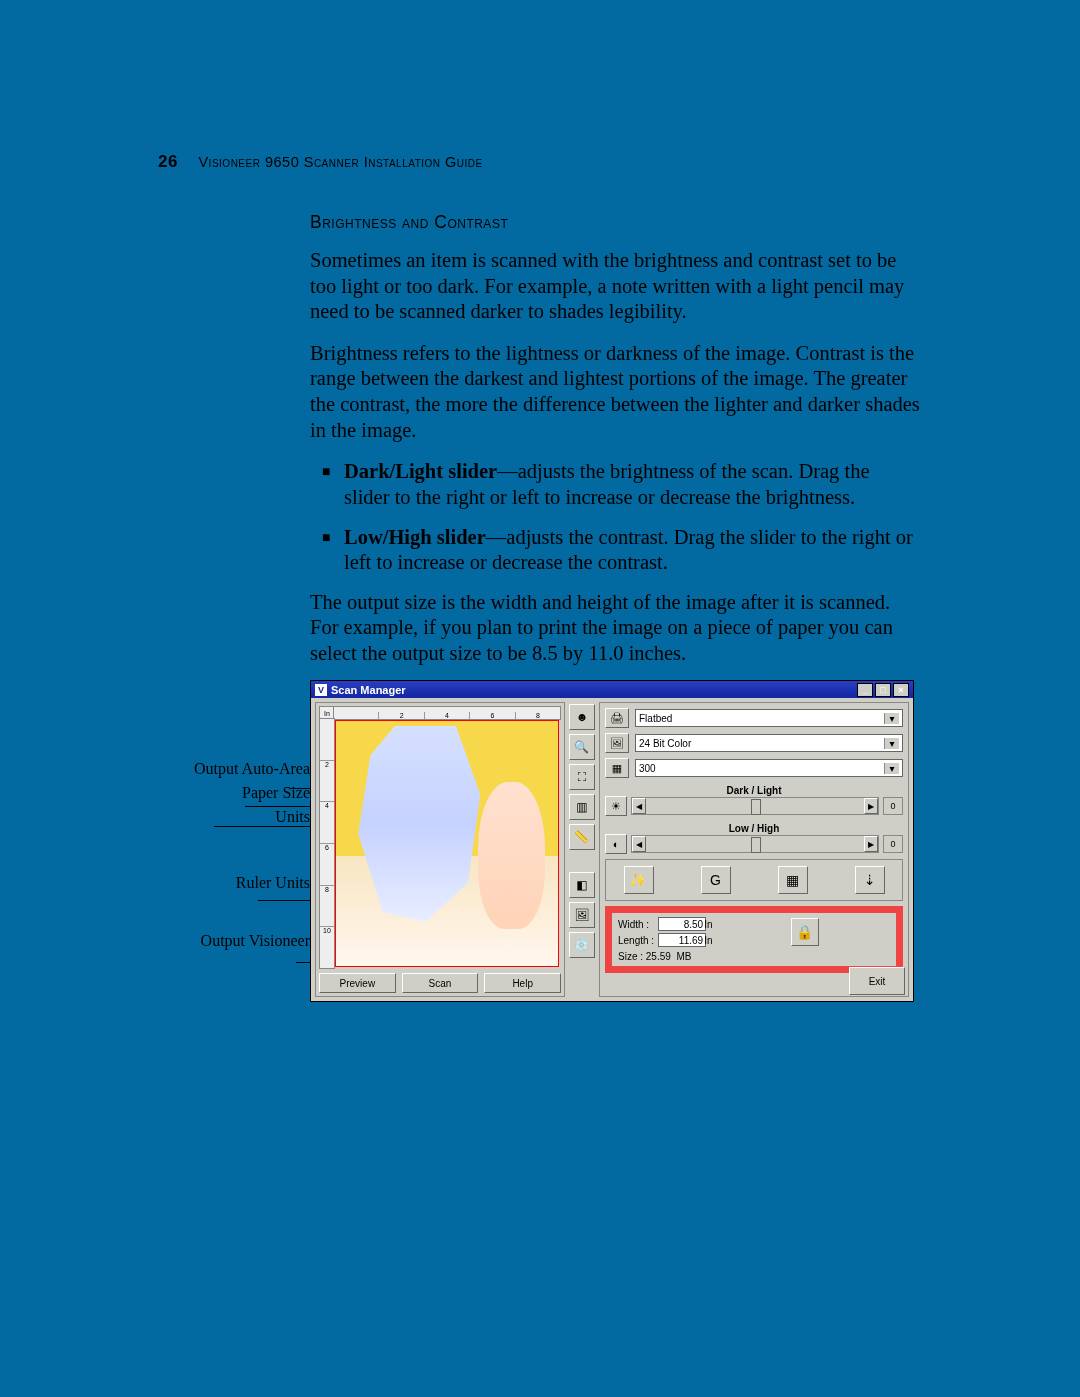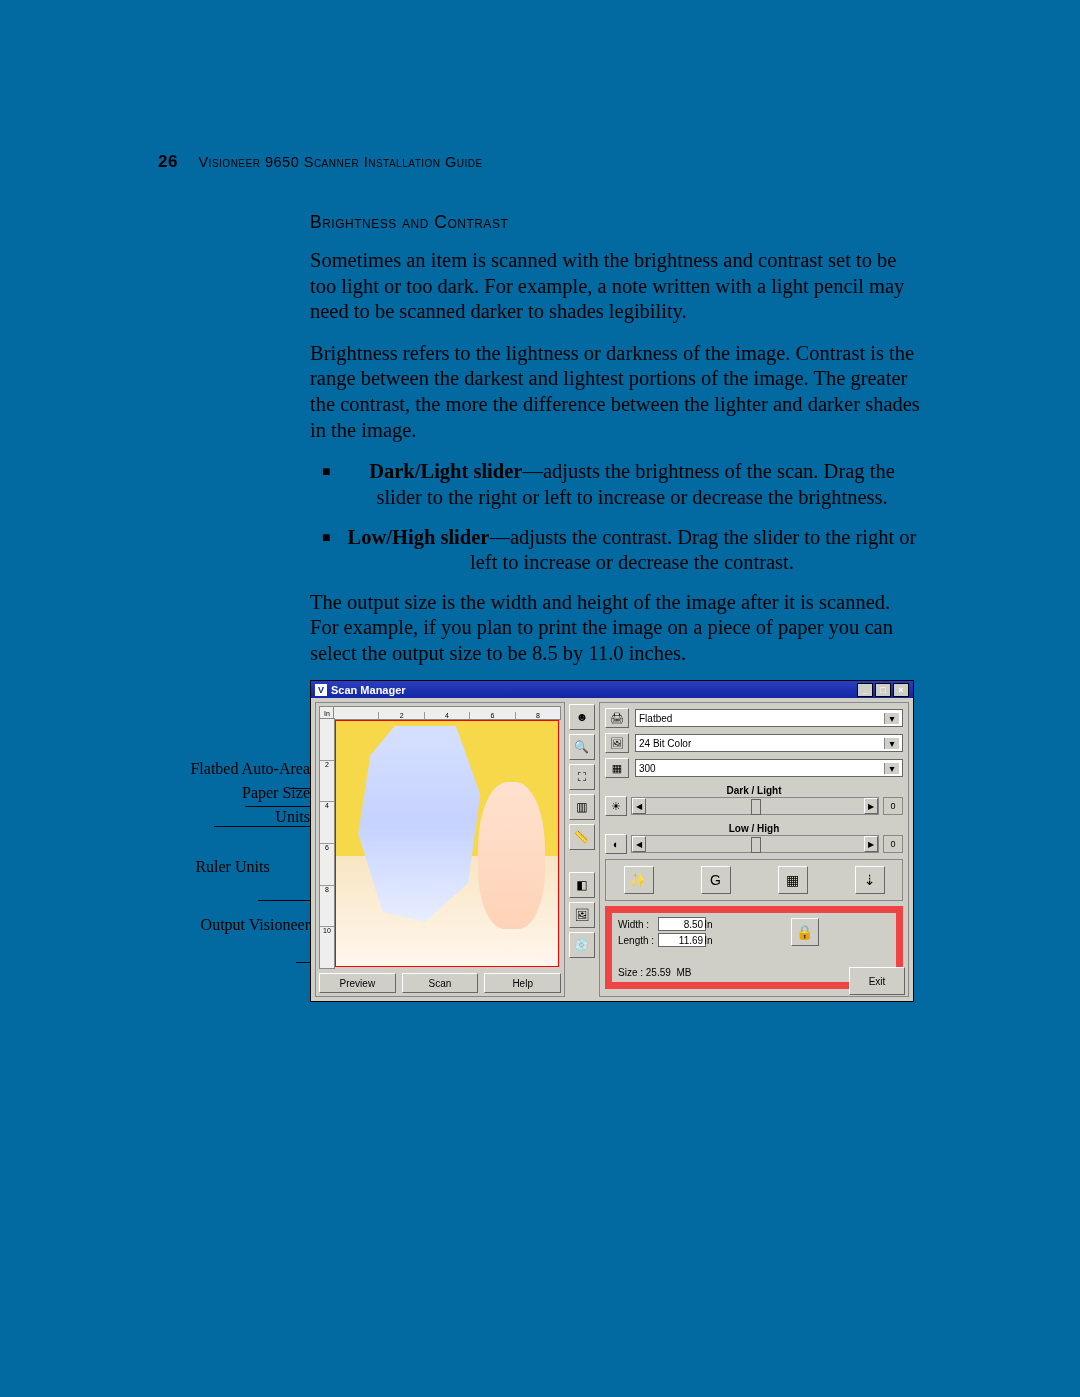--- a/index.html
+++ b/index.html
@@ -48,21 +48,20 @@
     font-size: 17.5px;
     letter-spacing: 0.5px;
     margin-bottom: 14px;
   }
   .para { margin-bottom: 16px; }
   .bullets { margin-top: 6px; }
   .bullet {
     position: relative;
     padding-left: 34px;
     margin-bottom: 14px;
-    text-align: center;
   }
   .bullet::before {
     content: "■";
     position: absolute;
     left: 12px;
     top: 4px;
     font-size: 14px;
   }
   .bold { font-weight: 700; }
   .h2 {
@@ -88,21 +87,21 @@
   .callouts {
     position: absolute;
     left: 0;
     top: 80px;
     width: 155px;
     font-family: "Times New Roman", Georgia, serif;
     font-size: 16px;
     text-align: right;
   }
   .callouts div { margin-bottom: 6px; white-space: nowrap; }
-  .callouts .co-ruler  { margin-top: 32px; text-align: center; }
+  .callouts .co-ruler  { margin-top: 48px; }
   .callouts .co-output { margin-top: 40px; }
 
   
   .lead {
     position: absolute;
     height: 0;
     border-top: 1px solid #000;
   }
   .lead.a { top: 788px; left: 290px; width: 245px; }
   .lead.b { top: 806px; left: 245px;  width: 290px; }
@@ -311,21 +310,21 @@
     width:48px; height:14px; font-size:10px;
     border:1px solid #666; padding:0 2px; box-sizing:border-box;
     background:#fff; text-align:right;
   }
   .lockwrap { grid-row: 1 / span 2; grid-column:5; display:flex; align-items:center; justify-content:center; }
   .lock {
     width:26px; height:26px;
     background:#cfcfc8; border:1px solid #fff; border-right-color:#666; border-bottom-color:#666;
     display:flex; align-items:center; justify-content:center; font-size:14px; color:#0a0;
   }
-  .sizeline { grid-column: 1 / span 5; font-size:10px; margin-top:18px; }
+  .sizeline { grid-column: 1 / span 5; font-size:10px; margin-top:2px; }
 
   .exitwrap {
     position:absolute;
     right:8px; bottom:6px;
   }
   .exitwrap button {
     width:56px; height:28px;
     background:#cfcfc8; border:1px solid #fff;
     border-right-color:#666; border-bottom-color:#666;
     font-size:10px;
@@ -360,21 +359,21 @@
 
   <div class="lead a"></div>
   <div class="lead b"></div>
   <div class="lead c"></div>
   <div class="lead d"></div>
   <div class="lead e"></div>
 
   <div class="figwrap">
 
     <div class="callouts">
-      <div>Flatbed Auto-Area</div>
+      <div>Output Auto-Area</div>
       <div>Paper Size</div>
       <div>Units</div>
       <div class="co-ruler">Ruler Units</div>
       <div class="co-output">Output Visioneer</div>
     </div>
 
     <div class="win">
       <div class="titlebar">
         <span class="ticon">V</span>
         <span>Scan Manager</span>

